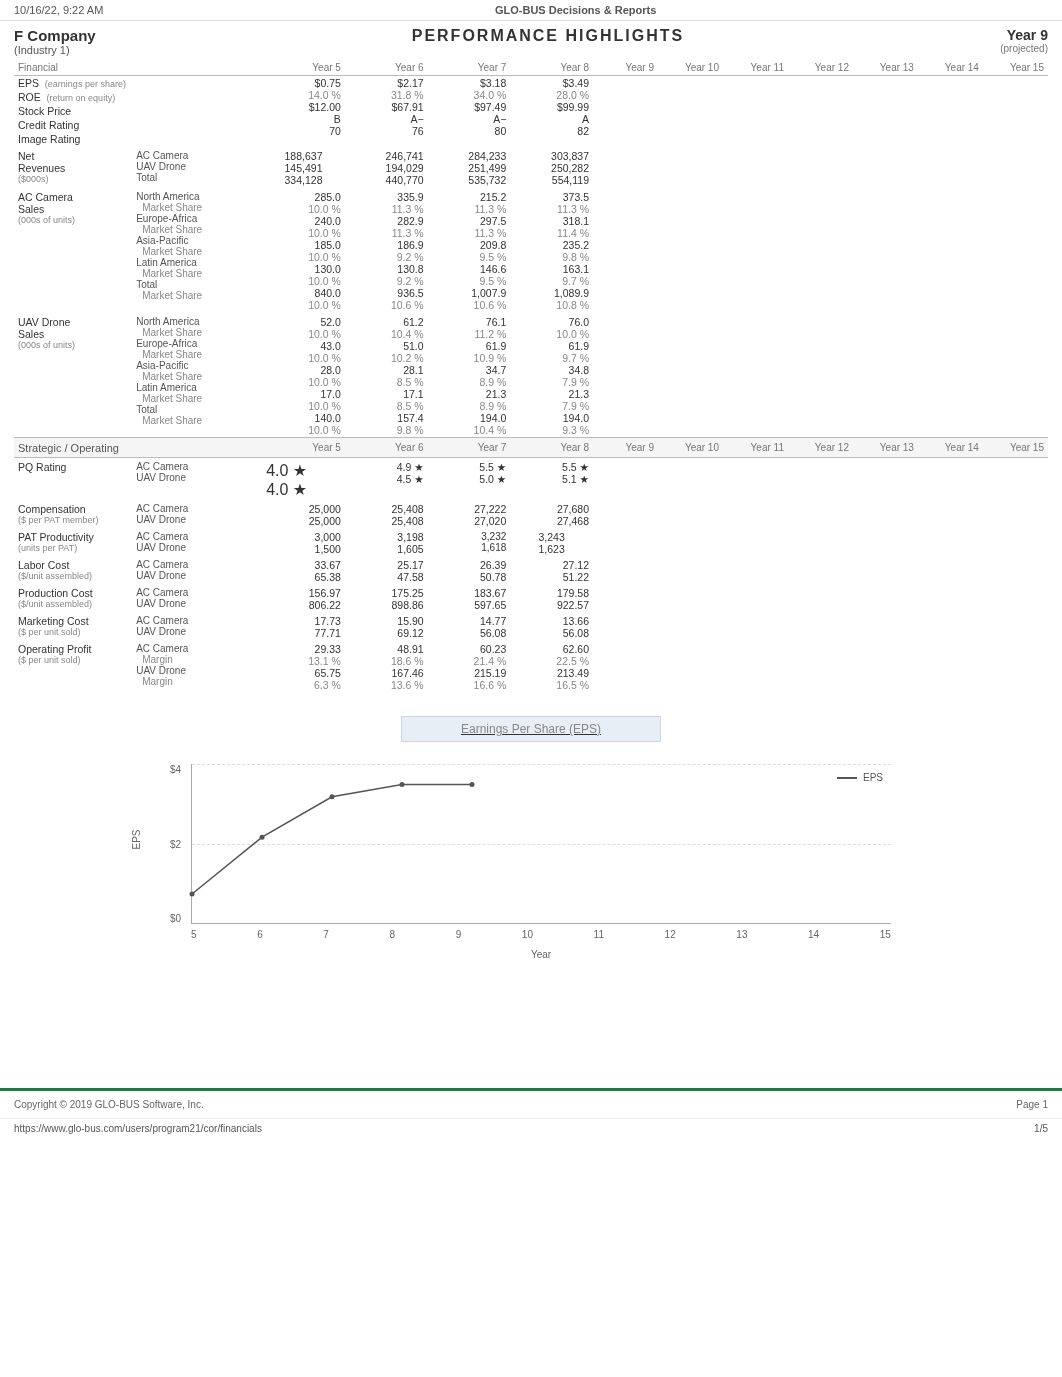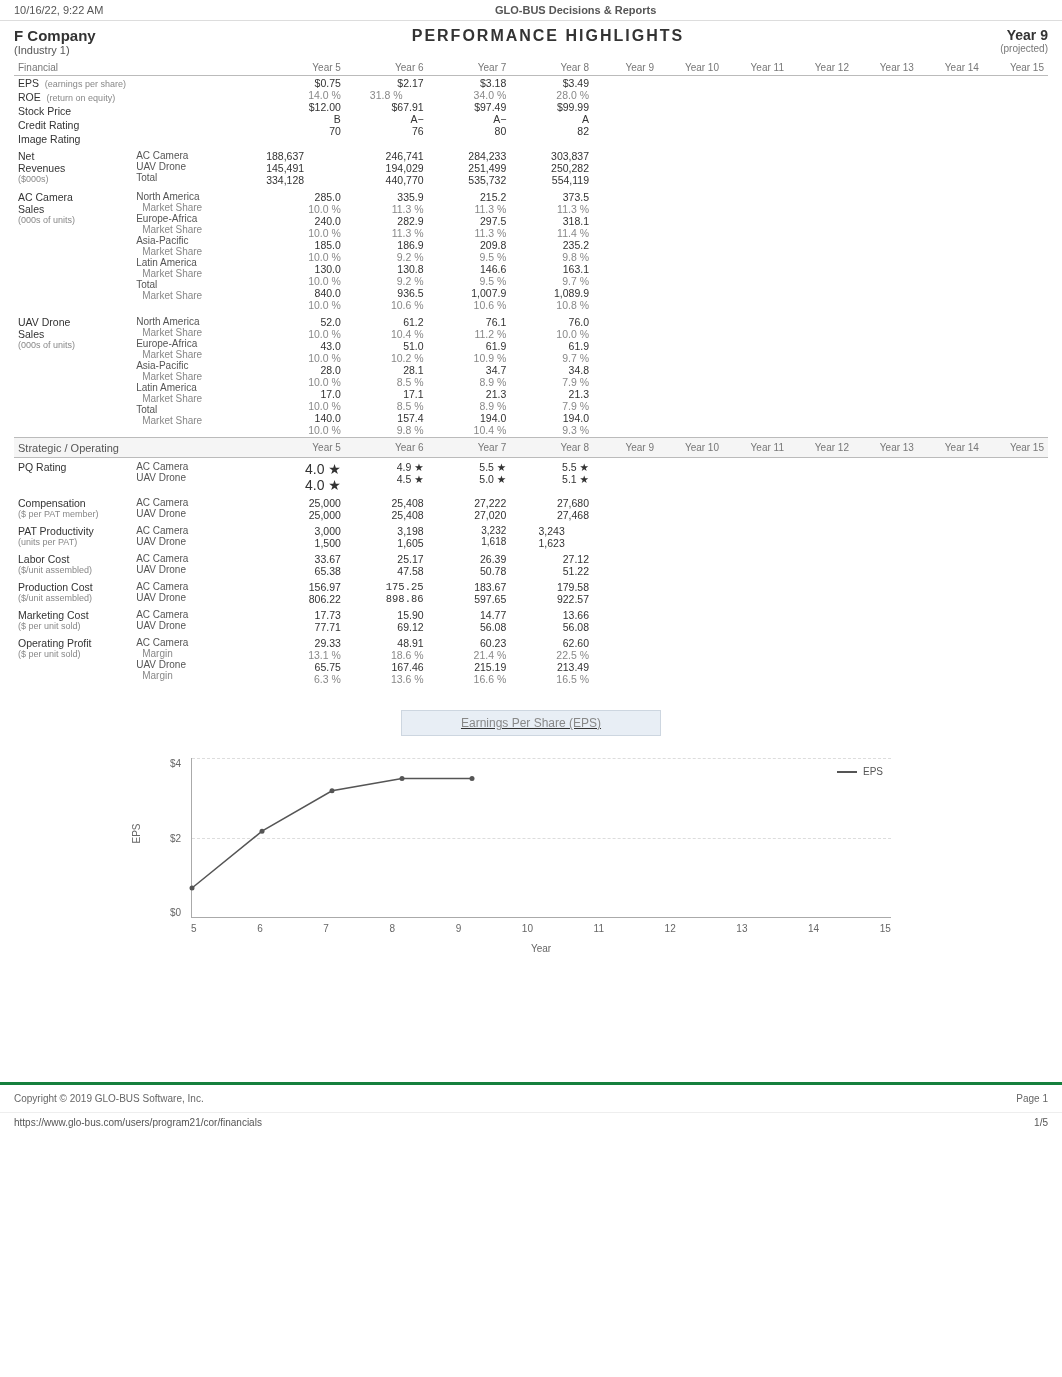--- a/index.html
+++ b/index.html
@@ -63,21 +63,21 @@
         <td></td>
         <td style="text-align:right; vertical-align:top; font-size:10.5px;">
           <div>$0.75</div>
           <div style="color:#888;">14.0 %</div>
           <div>$12.00</div>
           <div>B</div>
           <div>70</div>
         </td>
         <td style="text-align:right; vertical-align:top; font-size:10.5px;">
           <div>$2.17</div>
-          <div style="color:#888;text-align:center;">31.8 %</div>
+          <div style="color:#888;">31.8 %</div>
           <div>$67.91</div>
           <div>A−</div>
           <div>76</div>
         </td>
         <td style="text-align:right; vertical-align:top; font-size:10.5px;">
           <div>$3.18</div>
           <div style="color:#888;">34.0 %</div>
           <div>$97.49</div>
           <div>A−</div>
           <div>80</div>
@@ -96,21 +96,21 @@
         <td style="vertical-align:top; padding-top:4px;">
           <div style="font-size:10.5px; color:#333;">Net</div>
           <div style="font-size:10.5px; color:#333;">Revenues</div>
           <div style="font-size:9px; color:#888;">($000s)</div>
         </td>
         <td style="vertical-align:top; padding-top:4px;">
           <div style="font-size:10px; color:#555;">AC Camera</div>
           <div style="font-size:10px; color:#555;">UAV Drone</div>
           <div style="font-size:10px; color:#555;">Total</div>
         </td>
-        <td style="text-align:left; vertical-align:top; padding-top:4px; font-size:10.5px;">
+        <td style="text-align:center; vertical-align:top; padding-top:4px; font-size:10.5px;">
           <div>188,637</div>
             <div>145,491</div>
             <div>334,128</div>
         </td>
         <td style="text-align:right; vertical-align:top; padding-top:4px; font-size:10.5px;">
           <div>246,741</div>
             <div>194,029</div>
             <div>440,770</div>
         </td>
         <td style="text-align:right; vertical-align:top; padding-top:4px; font-size:10.5px;">
@@ -280,21 +280,21 @@
         <td style="text-align:right; font-size:10px; color:#777; padding:4px 4px 3px; border-top:1px solid #bbb; border-bottom:1px solid #bbb;">Year 14</td>
         <td style="text-align:right; font-size:10px; color:#777; padding:4px 4px 3px; border-top:1px solid #bbb; border-bottom:1px solid #bbb;">Year 15</td>
       </tr>
 
       <tr>
         <td style="vertical-align:top; padding-top:3px; font-size:10.5px; color:#333;">PQ Rating</td>
         <td style="vertical-align:top; padding-top:3px;">
           <div style="font-size:10px; color:#555;">AC Camera</div>
           <div style="font-size:10px; color:#555;">UAV Drone</div>
         </td>
-        <td style="text-align:right; vertical-align:top; padding-top:3px; font-size:14px;">
+        <td style="vertical-align:top; padding-top:3px; font-size:16px;">
             <div>4.0 ★</div>
             <div>4.0 ★</div>
           </td>
         <td style="text-align:right; vertical-align:top; padding-top:3px; font-size:10.5px;">
             <div>4.9 ★</div>
             <div>4.5 ★</div>
           </td>
         <td style="text-align:right; vertical-align:top; padding-top:3px; font-size:10.5px;">
             <div>5.5 ★</div>
             <div>5.0 ★</div>
@@ -396,21 +396,21 @@
           <div style="font-size:9px; color:#888;">($/unit assembled)</div>
         </td>
         <td style="vertical-align:top; padding-top:3px;">
           <div style="font-size:10px; color:#555;">AC Camera</div>
           <div style="font-size:10px; color:#555;">UAV Drone</div>
         </td>
         <td style="text-align:right; vertical-align:top; padding-top:3px; font-size:10.5px;">
             <div>156.97</div>
             <div>806.22</div>
           </td>
-        <td style="text-align:right; vertical-align:top; padding-top:3px; font-size:10.5px;font-family:Liberation Mono, monospace;">
+        <td style="text-align:right; vertical-align:top; padding-top:3px; font-size:10.5px;">
             <div>175.25</div>
             <div>898.86</div>
           </td>
         <td style="text-align:right; vertical-align:top; padding-top:3px; font-size:10.5px;">
             <div>183.67</div>
             <div>597.65</div>
           </td>
         <td style="text-align:right; vertical-align:top; padding-top:3px; font-size:10.5px;">
             <div>179.58</div>
             <div>922.57</div>

